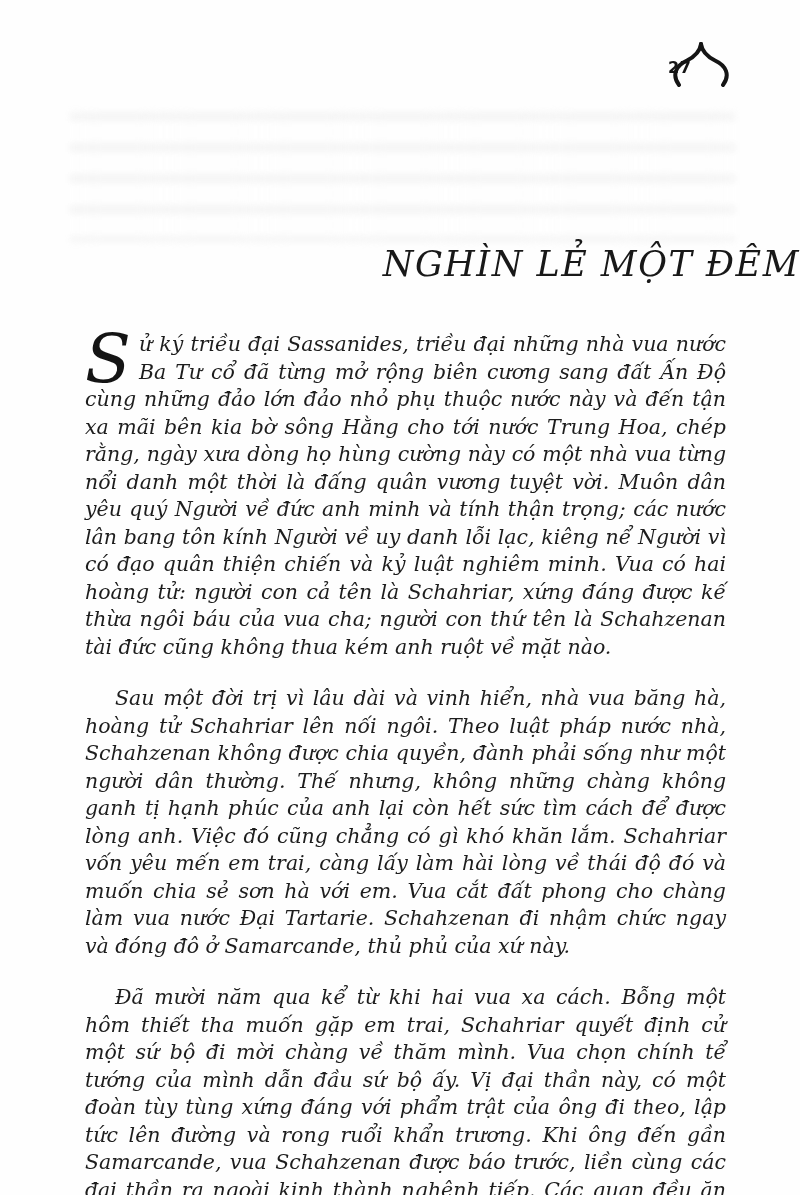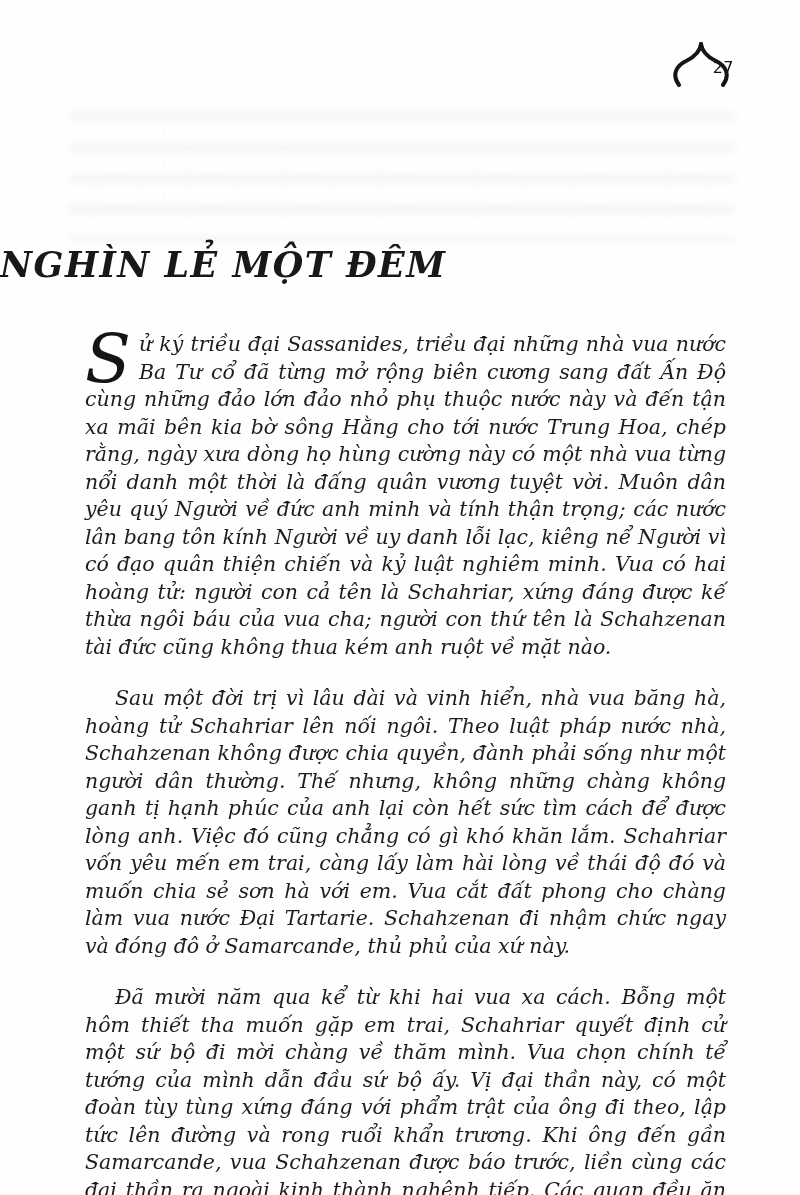--- a/index.html
+++ b/index.html
@@ -38,38 +38,38 @@
     left: 668px;
     width: 66px;
     height: 46px;
   }
   .ornament svg { position: absolute; top: 0; left: 0; width: 66px; height: 46px; }
   .page-num {
     position: absolute;
     top: 16px;
     left: 0;
     width: 66px;
-    text-align: right;
+    text-align: left;
     font-family: "DejaVu Sans", sans-serif;
-    font-weight: normal;
+    font-weight: bold;
     font-style: normal;
     font-size: 16px;
     letter-spacing: 0.5px;
     color: #141414;
   }
 
   .chapter-title {
     position: absolute;
     top: 244px;
     left: 0;
     width: 800px;
     margin: 0;
-    text-align: left;
+    text-align: right;
     font-style: italic;
-    font-weight: bold;
+    font-weight: normal;
     font-size: 35px;
     letter-spacing: 1.5px;
     color: #181818;
     white-space: nowrap;
   }
 
   .body-text {
     position: absolute;
     top: 331px;
     left: 85px;

